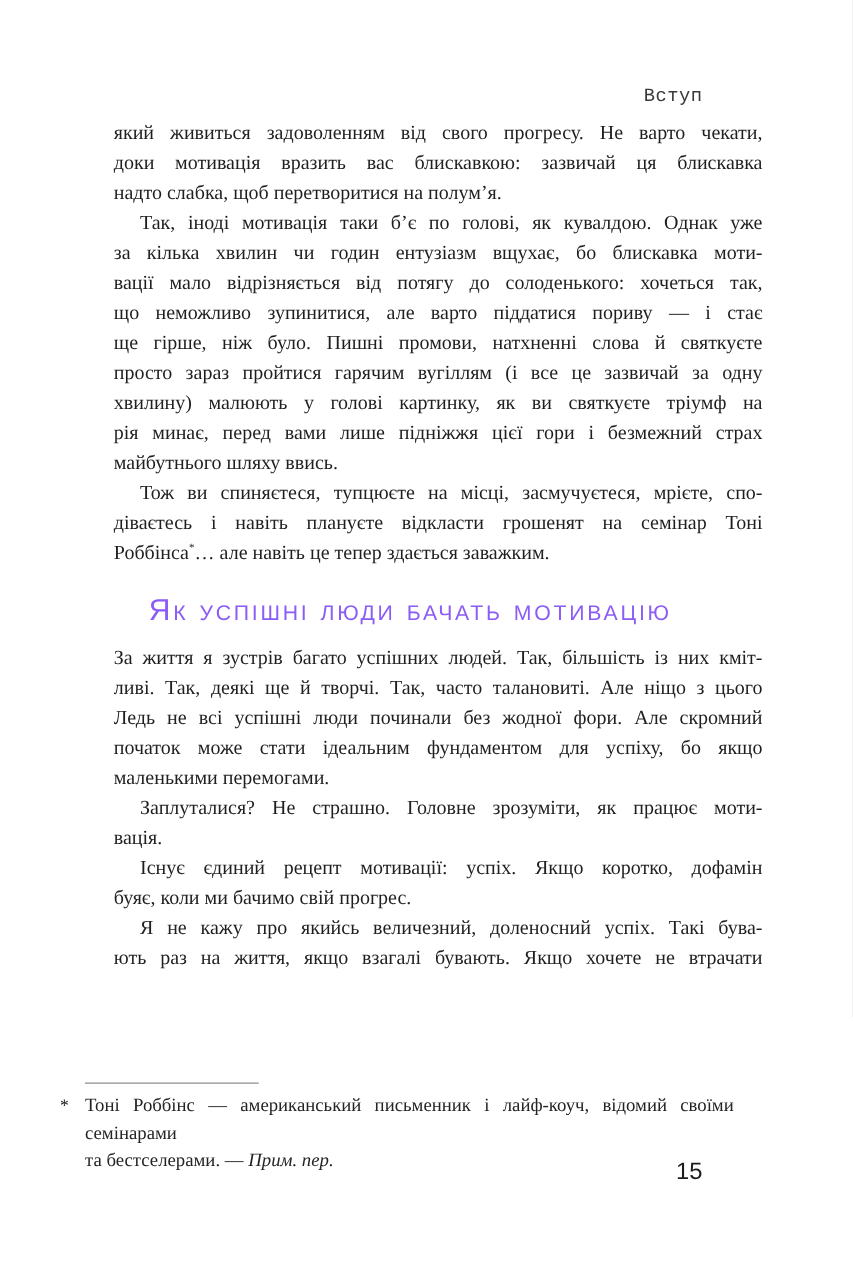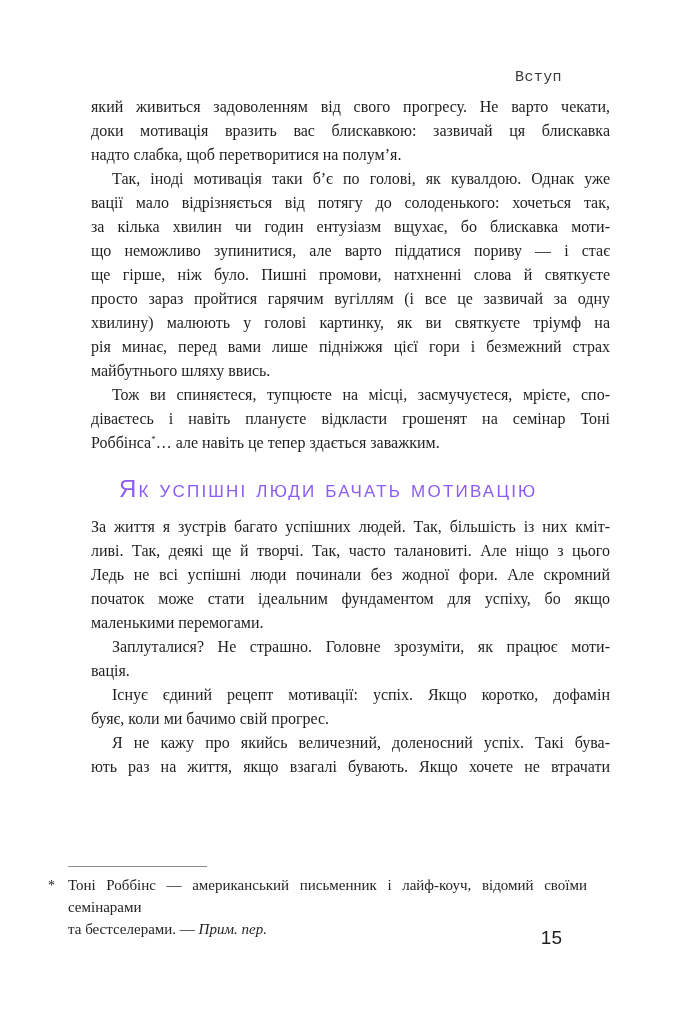--- a/index.html
+++ b/index.html
@@ -70,22 +70,22 @@
 
   <main class="body-text">
     <section class="pgroup">
         <div class="paragraph">
           <div class="text-line"><span>який живиться задоволенням від свого прогресу. Не варто чекати,</span></div>
           <div class="text-line"><span>доки мотивація вразить вас блискавкою: зазвичай ця блискавка</span></div>
           <div class="text-line last"><span>надто слабка, щоб перетворитися на полум’я.</span></div>
         </div>
         <div class="paragraph">
           <div class="text-line indent"><span>Так, іноді мотивація таки б’є по голові, як кувалдою. Однак уже</span></div>
+          <div class="text-line"><span>за кілька хвилин чи годин ентузіазм вщухає, бо блискавка моти-</span></div>
           <div class="text-line"><span>вації мало відрізняється від потягу до солоденького: хочеться так,</span></div>
-          <div class="text-line"><span>за кілька хвилин чи годин ентузіазм вщухає, бо блискавка моти-</span></div>
           <div class="text-line"><span>що неможливо зупинитися, але варто піддатися пориву — і стає</span></div>
           <div class="text-line"><span>ще гірше, ніж було. Пишні промови, натхненні слова й святкуєте</span></div>
           <div class="text-line"><span>просто зараз пройтися гарячим вугіллям (і все це зазвичай за одну</span></div>
           <div class="text-line"><span>хвилину) малюють у голові картинку, як ви святкуєте тріумф на</span></div>
           <div class="text-line"><span>рія минає, перед вами лише підніжжя цієї гори і безмежний страх</span></div>
           <div class="text-line last"><span>майбутнього шляху ввись.</span></div>
         </div>
         <div class="paragraph">
           <div class="text-line indent"><span>Тож ви спиняєтеся, тупцюєте на місці, засмучуєтеся, мрієте, спо-</span></div>
           <div class="text-line"><span>діваєтесь і навіть плануєте відкласти грошенят на семінар Тоні</span></div>

